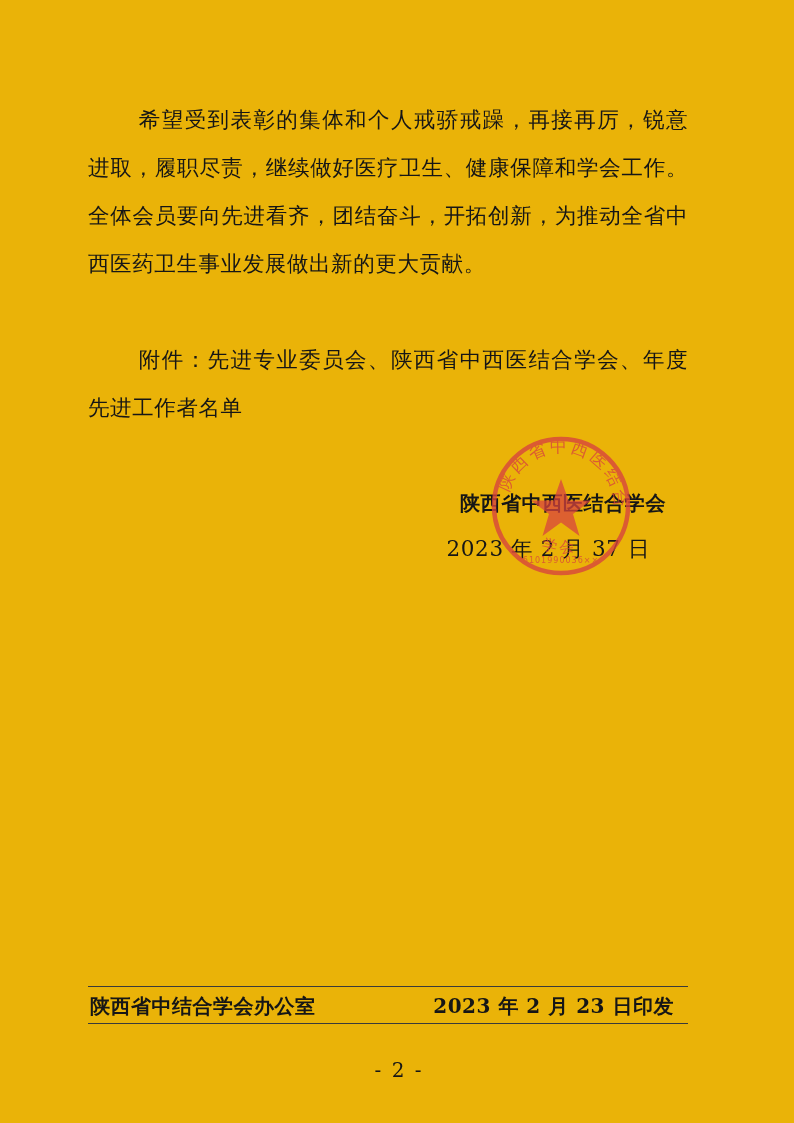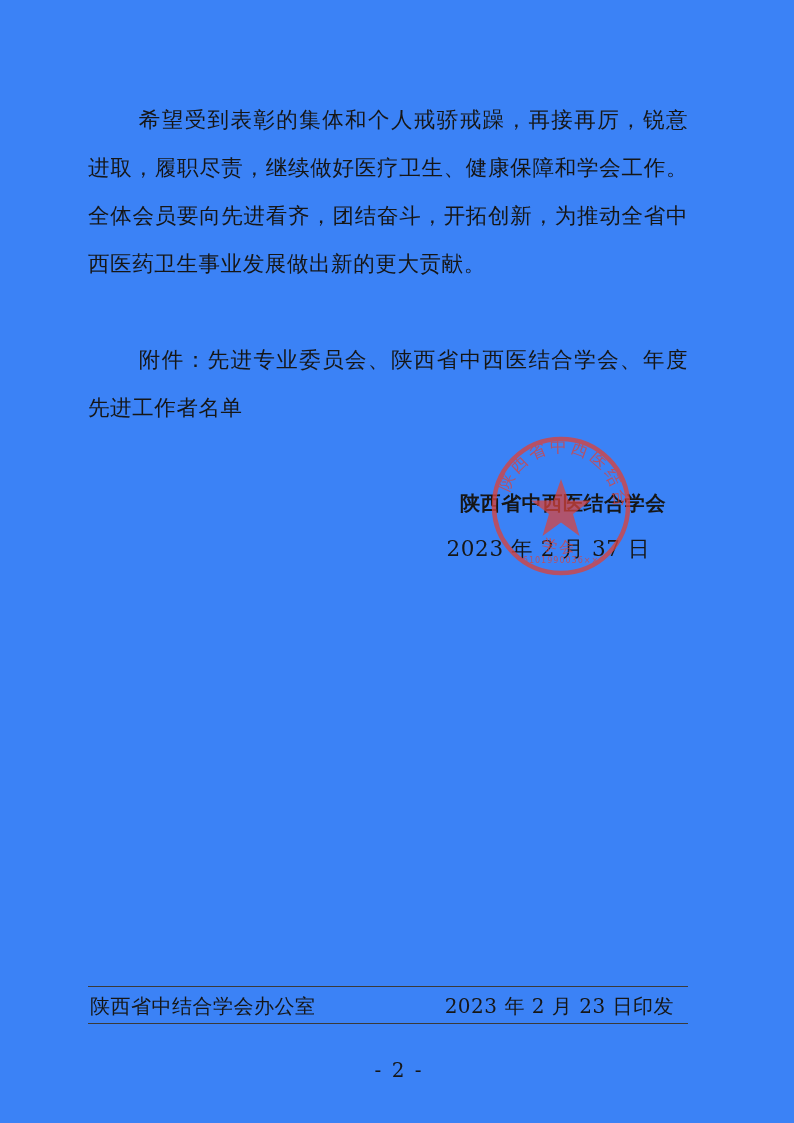--- a/index.html
+++ b/index.html
@@ -8,21 +8,21 @@
     background: #ffffff;
   }
   body {
     font-family: "DejaVu Serif", "Liberation Serif", serif;
     color: #1a1a1a;
   }
   .page {
     position: relative;
     width: 794px;
     height: 1123px;
-    background: #3b82f6;
+    background: #eab308;
     overflow: hidden;
   }
   .content {
     position: absolute;
     left: 88px;
     top: 96px;
     width: 600px;
   }
   .para {
     font-size: 21.5px;
@@ -97,20 +97,21 @@
     left: 88px;
     top: 989px;
     width: 600px;
     height: 34px;
     display: flex;
     align-items: center;
     justify-content: space-between;
     font-size: 20px;
     letter-spacing: 0.5px;
     color: #161616;
+    font-weight: bold;
   }
   .footer-left {
     padding-left: 2px;
   }
   .footer-right {
     padding-right: 14px;
   }
   .page-number {
     position: absolute;
     left: 0;

